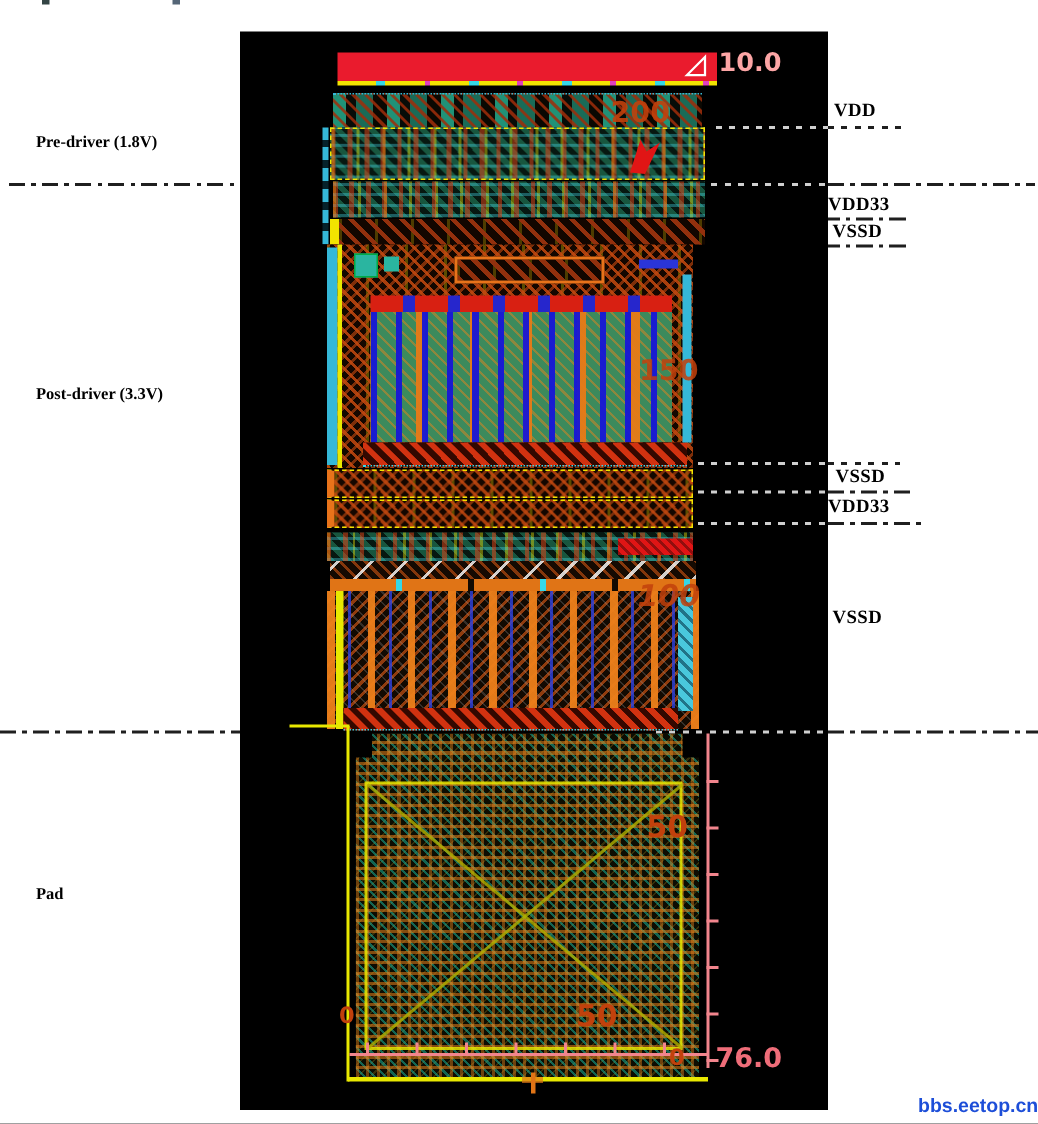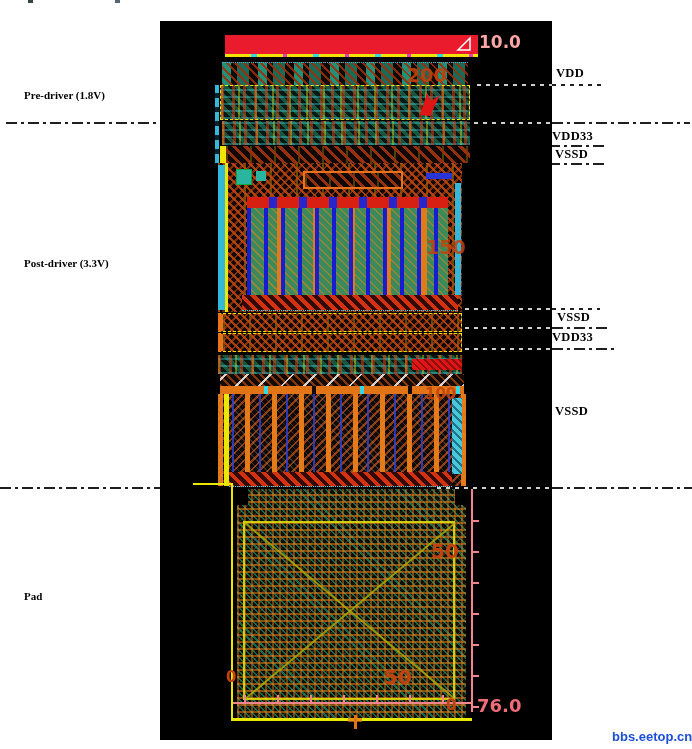--- a/index.html
+++ b/index.html
@@ -138,21 +138,21 @@
       <div class="abs" style="left:194px;top:4px;width:50px;height:11px;background:#e01515;background-image:repeating-linear-gradient(45deg,rgba(0,0,0,.35) 0 2px,transparent 2px 5px);"></div>
     </div>
     <div class="abs white-hatch" style="left:60px;top:353px;width:244px;height:12px;"></div>
     <div class="abs orange-bars" style="left:60px;top:365px;width:244px;height:8px;"></div>
 
     <div class="abs crosshatch-block" style="left:58px;top:373px;width:248px;height:92px;">
       <div class="abs" style="left:6px;top:0;width:5px;height:92px;background:#e8e800;"></div>
       <div class="abs cyan-zigzag" style="left:234px;top:4px;width:10px;height:76px;"></div>
       <div class="abs hatch-redrow" style="left:11px;top:78px;width:223px;height:14px;"></div>
     </div>
-    <div class="abs pink-num" style="left:265px;top:366px;font-size:15px;opacity:.85;z-index:5;">100</div>
+    <div class="abs pink-num" style="left:265px;top:366px;font-size:20px;opacity:.85;z-index:5;font-style:italic;">100</div>
 
     <div class="abs pad-pattern" style="left:77px;top:468px;width:229px;height:231px;clip-path:polygon(11px 0,218px 0,218px 16px,229px 16px,229px 231px,0 231px,0 16px,11px 16px);">
       <div class="abs" style="left:6px;top:32px;width:212px;height:179px;border:2px solid rgba(230,230,0,.85);box-sizing:border-box;"></div>
       <svg class="abs" style="left:0;top:0;" width="229" height="231" viewBox="0 0 229 231">
         <line x1="8" y1="34" x2="218" y2="210" stroke="#b0b000" stroke-width="2" opacity="0.8"></line>
         <line x1="218" y1="34" x2="8" y2="210" stroke="#b0b000" stroke-width="2" opacity="0.8"></line>
       </svg>
     </div>
 
     <div class="abs" style="left:71px;top:463px;width:2px;height:237px;background:#e8e800;"></div>

